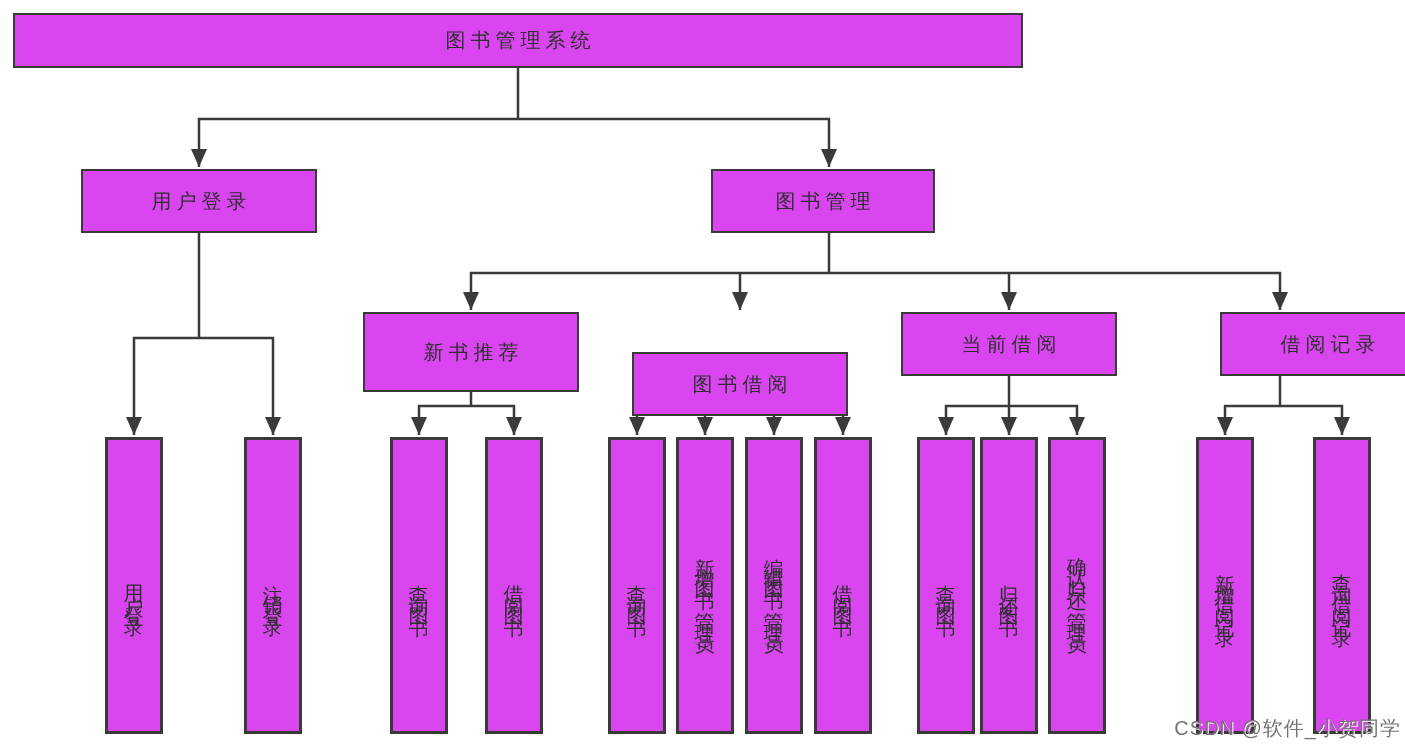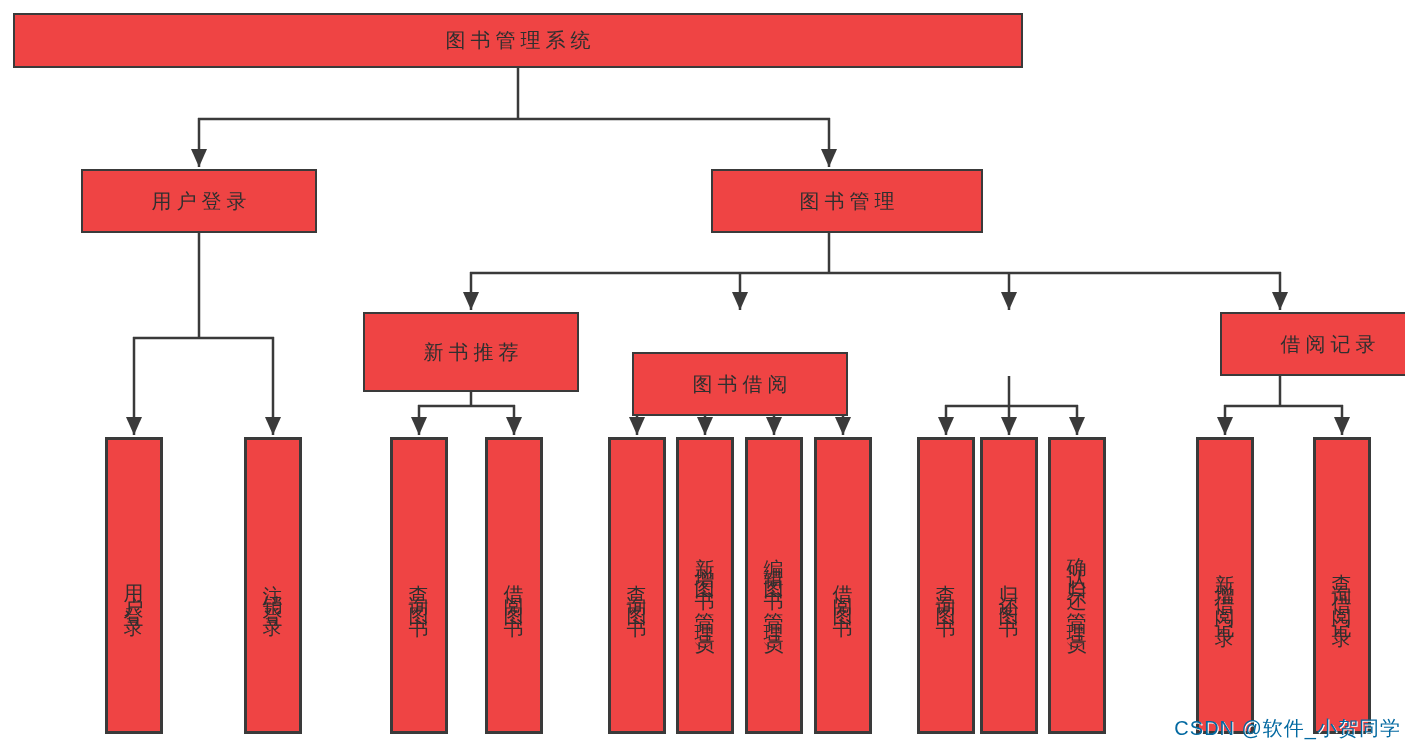--- a/index.html
+++ b/index.html
@@ -13,21 +13,21 @@
   }
   #wires {
     position: absolute;
     left: 0; top: 0;
     width: 1405px; height: 747px;
     z-index: 1;
   }
   .box {
     position: absolute;
     box-sizing: border-box;
-    background: #ef4444;
+    background: #d946ef;
     border: 2px solid #3a3a3a;
     display: flex;
     align-items: center;
     justify-content: center;
     color: #2f2f2f;
     z-index: 2;
   }
   .hbox span {
     font-size: 20px;
     letter-spacing: 5px;
@@ -43,21 +43,21 @@
     line-height: 1;
     white-space: nowrap;
     margin-bottom: -11px;
   }
   #watermark {
     position: absolute;
     right: 4px;
     top: 715px;
     z-index: 3;
     font-size: 20px;
-    color: #0369a1;
+    color: #737373;
     letter-spacing: 1px;
     text-shadow: 1px 1px 0 #ffffff;
     white-space: nowrap;
   }
 </style>
 </head>
 <body>
 
 <div id="canvas">
 
@@ -116,29 +116,32 @@
     </g>
   </svg>
 
   <div class="box hbox" style="left:13px; top:13px; width:1010px; height:55px;">
     <span>图书管理系统</span>
   </div>
 
   <div class="box hbox" style="left:81px; top:169px; width:236px; height:64px;">
     <span>用户登录</span>
   </div>
-  <div class="box hbox" style="left:711px; top:169px; width:272px; height:64px;">
+  <div class="box hbox" style="left:711px; top:169px; width:224px; height:64px;">
     <span>图书管理</span>
   </div>
 
   <div class="box hbox" style="left:363px; top:312px; width:216px; height:80px;">
     <span>新书推荐</span>
   </div>
   <div class="box hbox" style="left:632px; top:312px; width:216px; height:64px;margin-top:40px;">
     <span>图书借阅</span>
+  </div>
+  <div class="box hbox" style="left:901px; top:312px; width:216px; height:64px;">
+    <span>当前借阅</span>
   </div>
   <div class="box hbox" style="left:1172px; top:312px; width:216px; height:64px;margin-left:48px;">
     <span>借阅记录</span>
   </div>
 
   <div class="box leaf" style="left:105px; top:437px; width:58px; height:297px;">
     <span>用户登录</span>
   </div>
   <div class="box leaf" style="left:244px; top:437px; width:58px; height:297px;">
     <span>注销登录</span>

